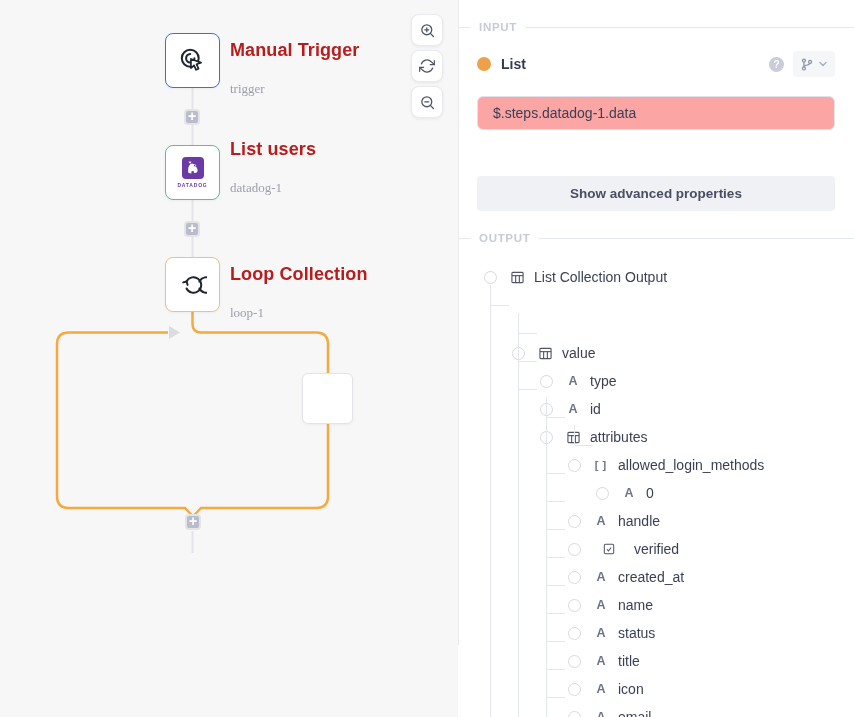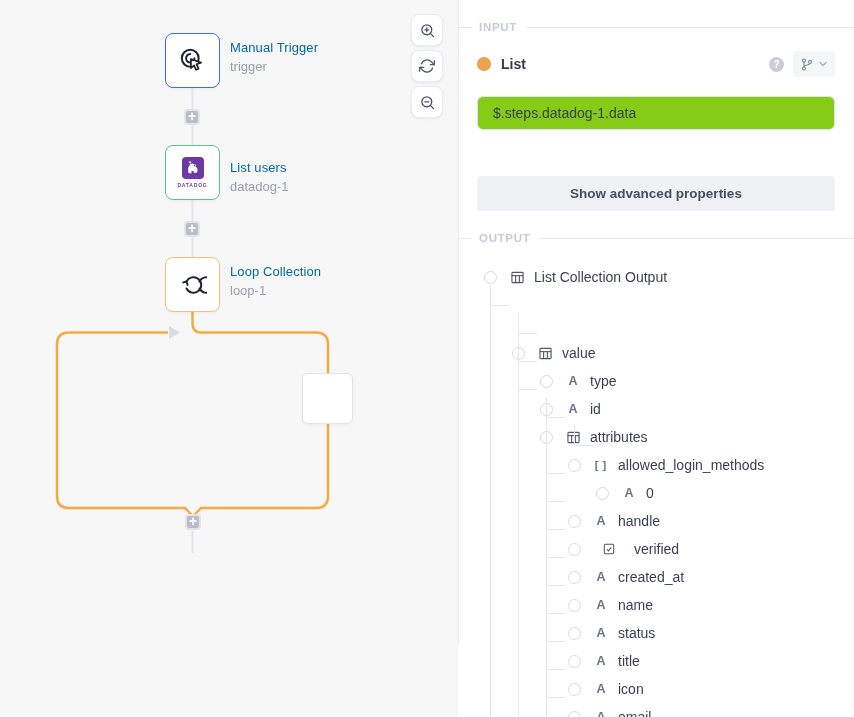--- a/index.html
+++ b/index.html
@@ -10,23 +10,23 @@
   
   .canvas { position:relative; width:458px; height:717px; background:#f7f7f8; flex:0 0 458px; }
   .edges { position:absolute; left:0; top:0; z-index:0; }
   .node-box { position:absolute; width:55px; height:55px; background:#fff; border-radius:8px;
     display:flex; align-items:center; justify-content:center; z-index:2;
     box-shadow:0 1px 3px rgba(30,34,60,0.05); }
   .node-box.trigger { left:165px; top:33px;  border:1.5px solid #3d6ee0; }
   .node-box.datadog { left:165px; top:145px; border:1.5px solid #5bc18d; flex-direction:column; }
   .node-box.loop    { left:165px; top:257px; border:1.5px solid #f2c17b; }
   .node-text { position:absolute; left:230px; z-index:2; }
-  .node-text.t1 { top:40px; } .node-text.t2 { top:160px; } .node-text.t3 { top:264px; }
-  .node-title { font-size:13px; font-weight:400; color:#0369a1; letter-spacing:0.1px; }
-  .node-sub { font-size:13px; color:#9ca0ab; margin-top:4px; }
+  .node-text.t1 { top:40px; } .node-text.t2 { top:139px; } .node-text.t3 { top:264px; }
+  .node-title { font-size:18px; font-weight:700; color:#b91c1c; letter-spacing:0.1px; }
+  .node-sub { font-size:13px; color:#9ca0ab; margin-top:20px;font-family:Liberation Serif, serif; }
   .plus-btn { position:absolute; width:16px; height:16px; background:#b9bdc9;
     border:2px solid #e2e4ea; border-radius:4px; color:#fff; font-size:14px; font-weight:700;
     line-height:11px; text-align:center; z-index:2; cursor:pointer; }
   .plus-1 { left:184px; top:109px; } .plus-2 { left:184px; top:221px; } .plus-3 { left:185px; top:514px; }
   .empty-node { position:absolute; left:302px; top:373px; width:51px; height:51px; background:#fff;
     border:1px solid #e3e4ea; border-radius:6px; z-index:2; box-shadow:0 1px 3px rgba(30,34,60,0.05); }
   .ctrl-stack { position:absolute; left:411px; top:14px; z-index:3; display:flex; flex-direction:column; gap:4px; }
   .ctrl-btn { width:32px; height:32px; background:#fff; border:1px solid #e9ebef; border-radius:8px;
     display:flex; align-items:center; justify-content:center; box-shadow:0 1px 3px rgba(30,34,60,0.07); cursor:pointer; }
   .ctrl-btn svg { stroke:#4e5468; fill:none; stroke-width:1.8; stroke-linecap:round; stroke-linejoin:round; }
@@ -47,21 +47,21 @@
   .field-row { display:flex; align-items:center; height:28px; margin-top:17px; }
   .dot { width:14px; height:14px; border-radius:50%; flex:0 0 14px; }
   .field-label { font-size:14px; font-weight:700; color:#343953; margin-left:10px; }
   .spacer { flex:1; }
   .help { width:15px; height:15px; border-radius:50%; background:#c9cdd8; color:#fff; font-size:10px;
     font-weight:700; display:flex; align-items:center; justify-content:center; cursor:pointer; }
   .branch-btn { margin-left:9px; width:42px; height:26px; background:#f4f6f8; border-radius:4px;
     display:flex; align-items:center; justify-content:center; gap:4px; cursor:pointer; }
   .branch-btn svg { stroke:#8b93a7; fill:none; stroke-width:1.4; stroke-linecap:round; }
   .text-input { margin-top:18px; width:100%; height:34px; border:1px solid #e0e3ea; border-radius:6px;
-    background:#84cc16; padding:0 15px; font-size:14px; color:#3b4055; font-family:"Liberation Sans",sans-serif; outline:none; }
+    background:#fca5a5; padding:0 15px; font-size:14px; color:#3b4055; font-family:"Liberation Sans",sans-serif; outline:none; }
   .adv-btn { margin-top:46px; width:100%; height:35px; background:#f0f1f4; border:none; border-radius:4px;
     font-size:13.5px; font-weight:700; color:#494e63; cursor:pointer; font-family:"Liberation Sans",sans-serif; }
   .head-output { margin-top:21px; }
 
   
   .tree { position:relative; margin-top:19px; height:454px; }
   .tree-row { position:relative; display:flex; align-items:center; height:28px; cursor:pointer; }
   .radio { width:13px; height:13px; border:1.5px solid #d6dae3; border-radius:50%; background:#fff;
     flex:0 0 13px; margin-right:12px; }
   .ticon { width:16px; margin-right:9px; display:flex; align-items:center; justify-content:center;

